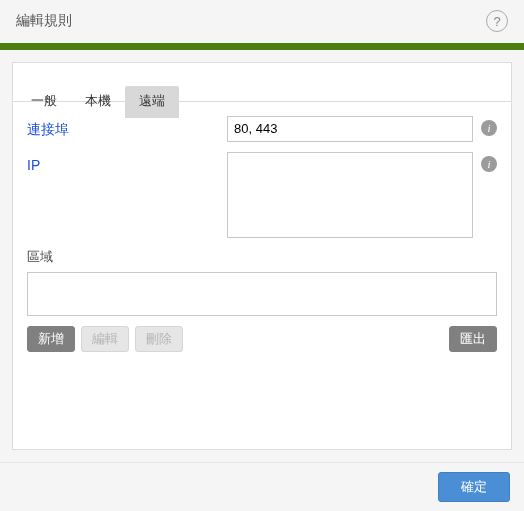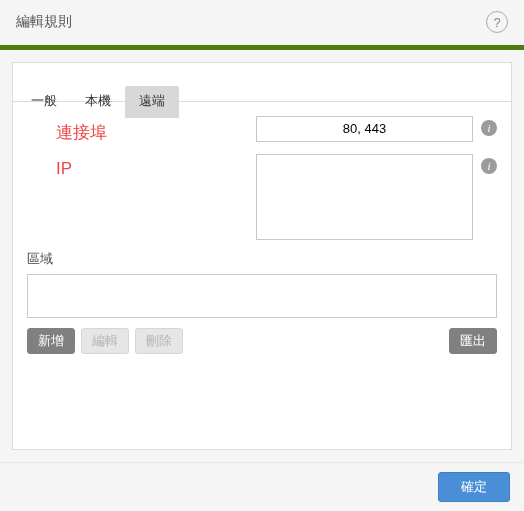--- a/index.html
+++ b/index.html
@@ -18,21 +18,21 @@
     background: #f5f5f5;
     display: flex;
     flex-direction: column;
   }
   .titlebar {
     height: 54px;
     padding: 0 16px;
     display: flex;
     align-items: center;
     justify-content: space-between;
-    border-bottom: 5px solid #4d7c0f;
+    border-bottom: 7px solid #4d7c0f;
   }
   .titlebar-title {
     font-size: 14px;
     color: #555;
   }
   .help-btn {
     width: 22px; height: 22px;
     border-radius: 50%;
     border: 1.5px solid #aaa;
     color: #888;
@@ -78,38 +78,36 @@
   .form-body {
     padding: 14px 14px 0 14px;
   }
   .form-row {
     display: flex;
     align-items: flex-start;
     margin-bottom: 10px;
   }
   .form-label {
     width: 200px;
-    color: #ef4444;
-    font-size: 17px;
+    color: #1d4ed8;
+    font-size: 14px;
     padding-top: 5px;
-    margin-left: 29px;
   }
   .form-control-wrap {
     flex: 1;
     display: flex;
     align-items: flex-start;
   }
   .text-input {
     flex: 1;
     height: 26px;
     border: 1px solid #c8c8c8;
     padding: 2px 6px;
     font-size: 13px;
     font-family: inherit;
-    text-align: center;
   }
   .textarea-input {
     flex: 1;
     height: 86px;
     border: 1px solid #c8c8c8;
     padding: 4px 6px;
     font-size: 13px;
     font-family: inherit;
     resize: none;
   }

